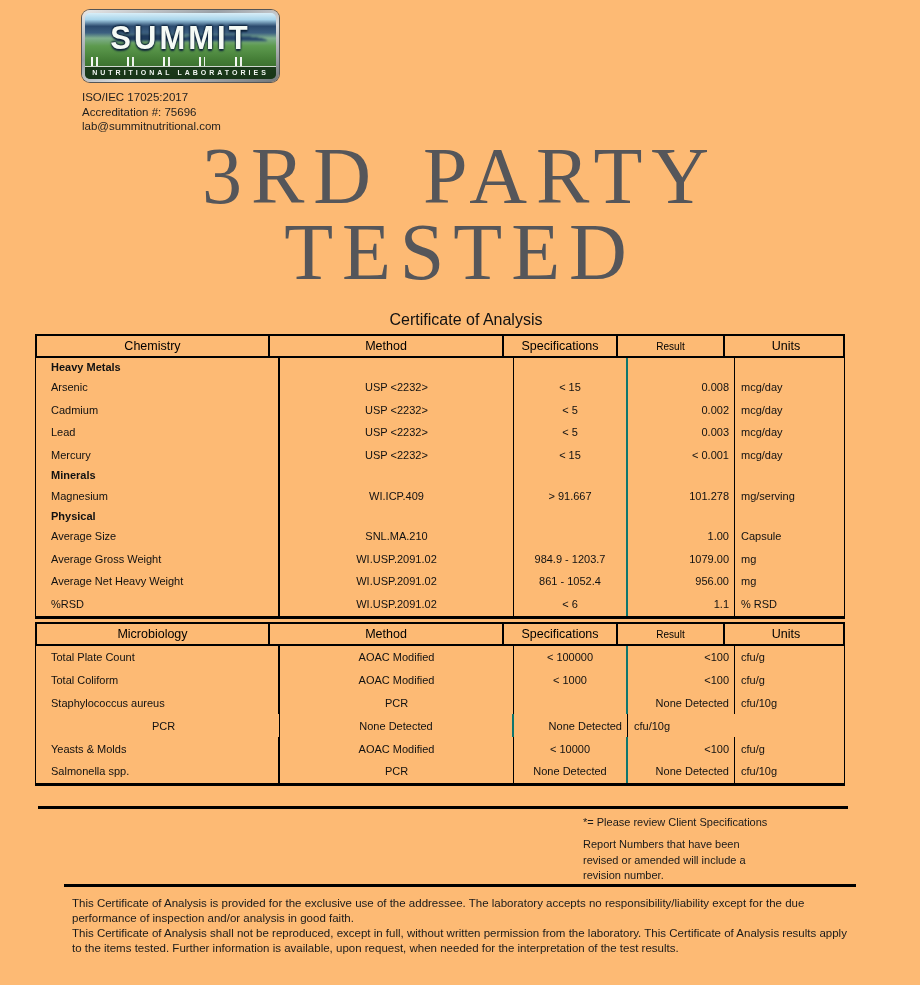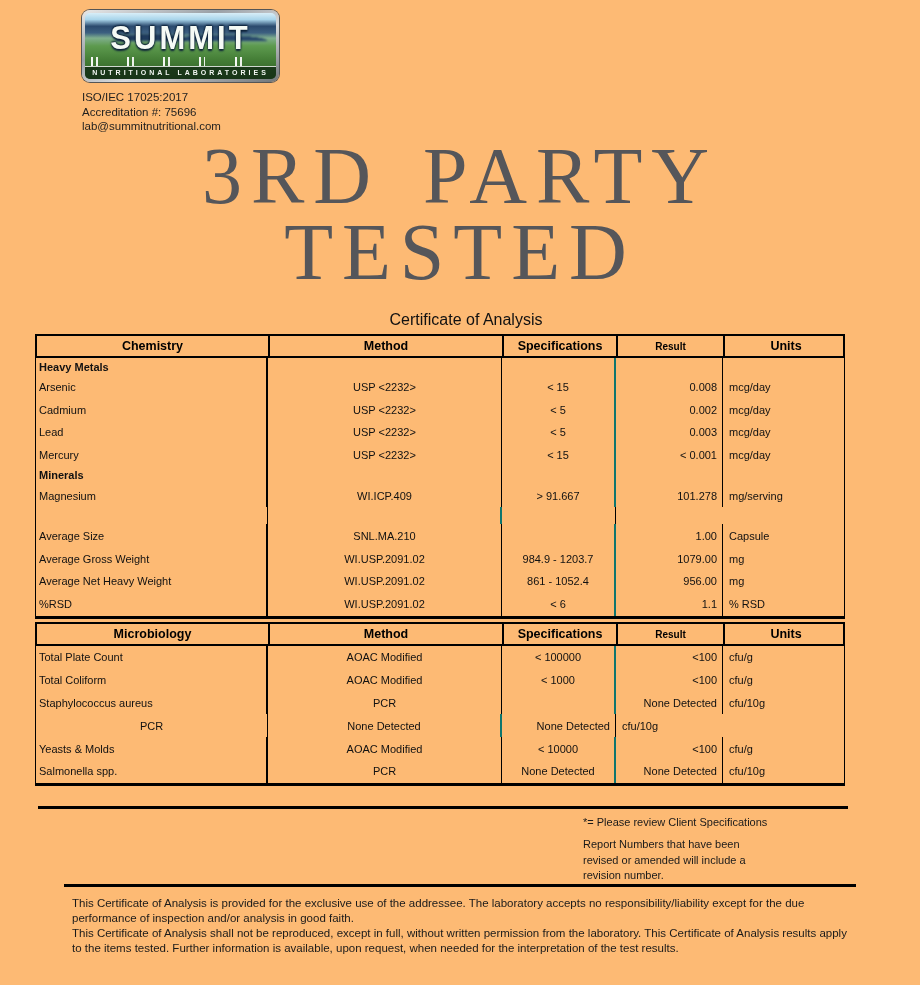--- a/index.html
+++ b/index.html
@@ -88,29 +88,30 @@
   .thead {
     display: grid;
     grid-template-columns: 233px 234px 114px 107px 122px;
     border: 2px solid #000;
     height: 24px;
     align-items: center;
   }
   .hcell {
     height: 100%;
     display: flex; align-items: center; justify-content: center;
-    font-weight: bold; font-size: 12.5px; color: #000;
+    font-weight: normal; font-size: 12.5px; color: #000;
     border-right: 2px solid #000;
   }
   .hcell:last-child { border-right: none; }
   .hcell.c4 { font-size: 10px; }
   .tbody {
     border-left: 1px solid #000;
     border-right: 1px solid #000;
     border-bottom: 3px solid #000;
+    padding-left: 12px;
   }
   .trow {
     display: grid;
     grid-template-columns: 232px 234px 114px 107px 121px;
   }
   .trow.data { height: 22.8px; }
   .trow.section { height: 17.5px; }
   .cell {
     font-size: 11px; color: #111;
     display: flex; align-items: center;
@@ -215,20 +216,21 @@
           <div class="cell c5"></div>
         </div>
         <div class="trow data">
           <div class="cell c1">Magnesium</div>
           <div class="cell c2">WI.ICP.409</div>
           <div class="cell c3">&gt; 91.667</div>
           <div class="cell c4">101.278</div>
           <div class="cell c5">mg/serving</div>
         </div>
         <div class="trow section">
+          <div class="cell c1">Physical</div>
           <div class="cell c2"></div>
           <div class="cell c3"></div>
           <div class="cell c4"></div>
           <div class="cell c5"></div>
         </div>
         <div class="trow data">
           <div class="cell c1">Average Size</div>
           <div class="cell c2">SNL.MA.210</div>
           <div class="cell c3"></div>
           <div class="cell c4">1.00</div>

